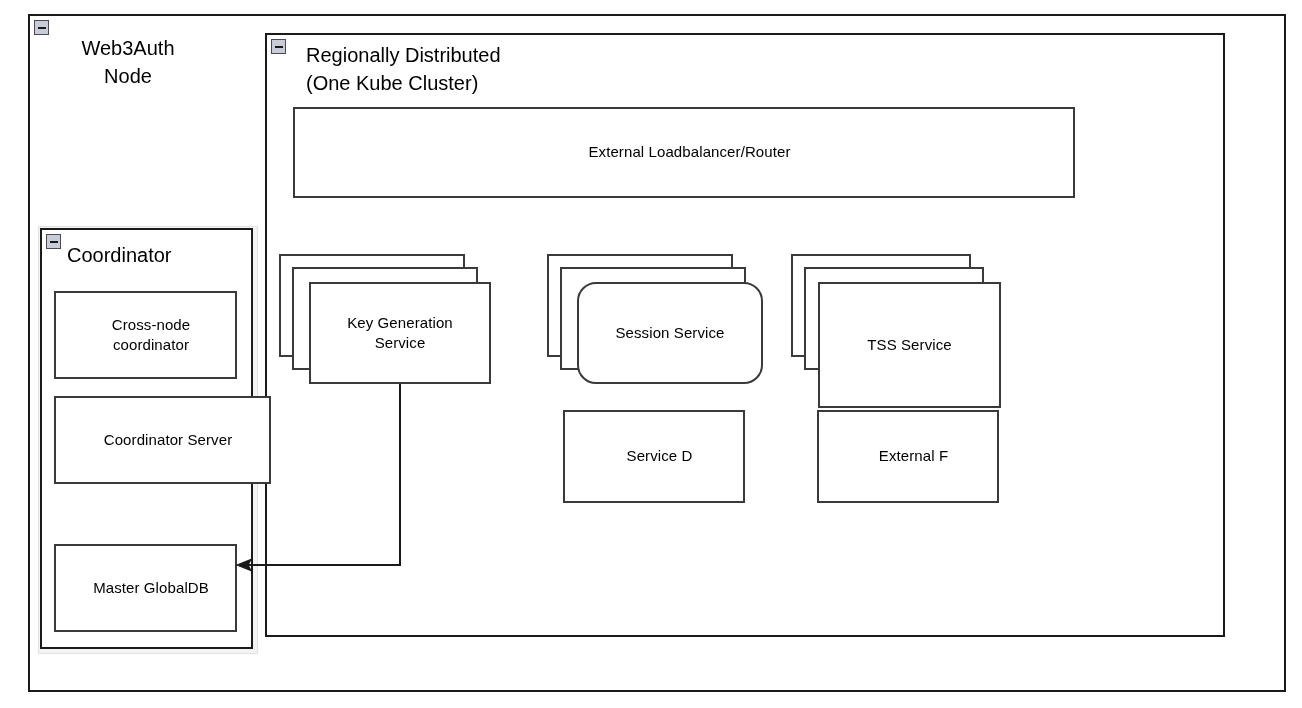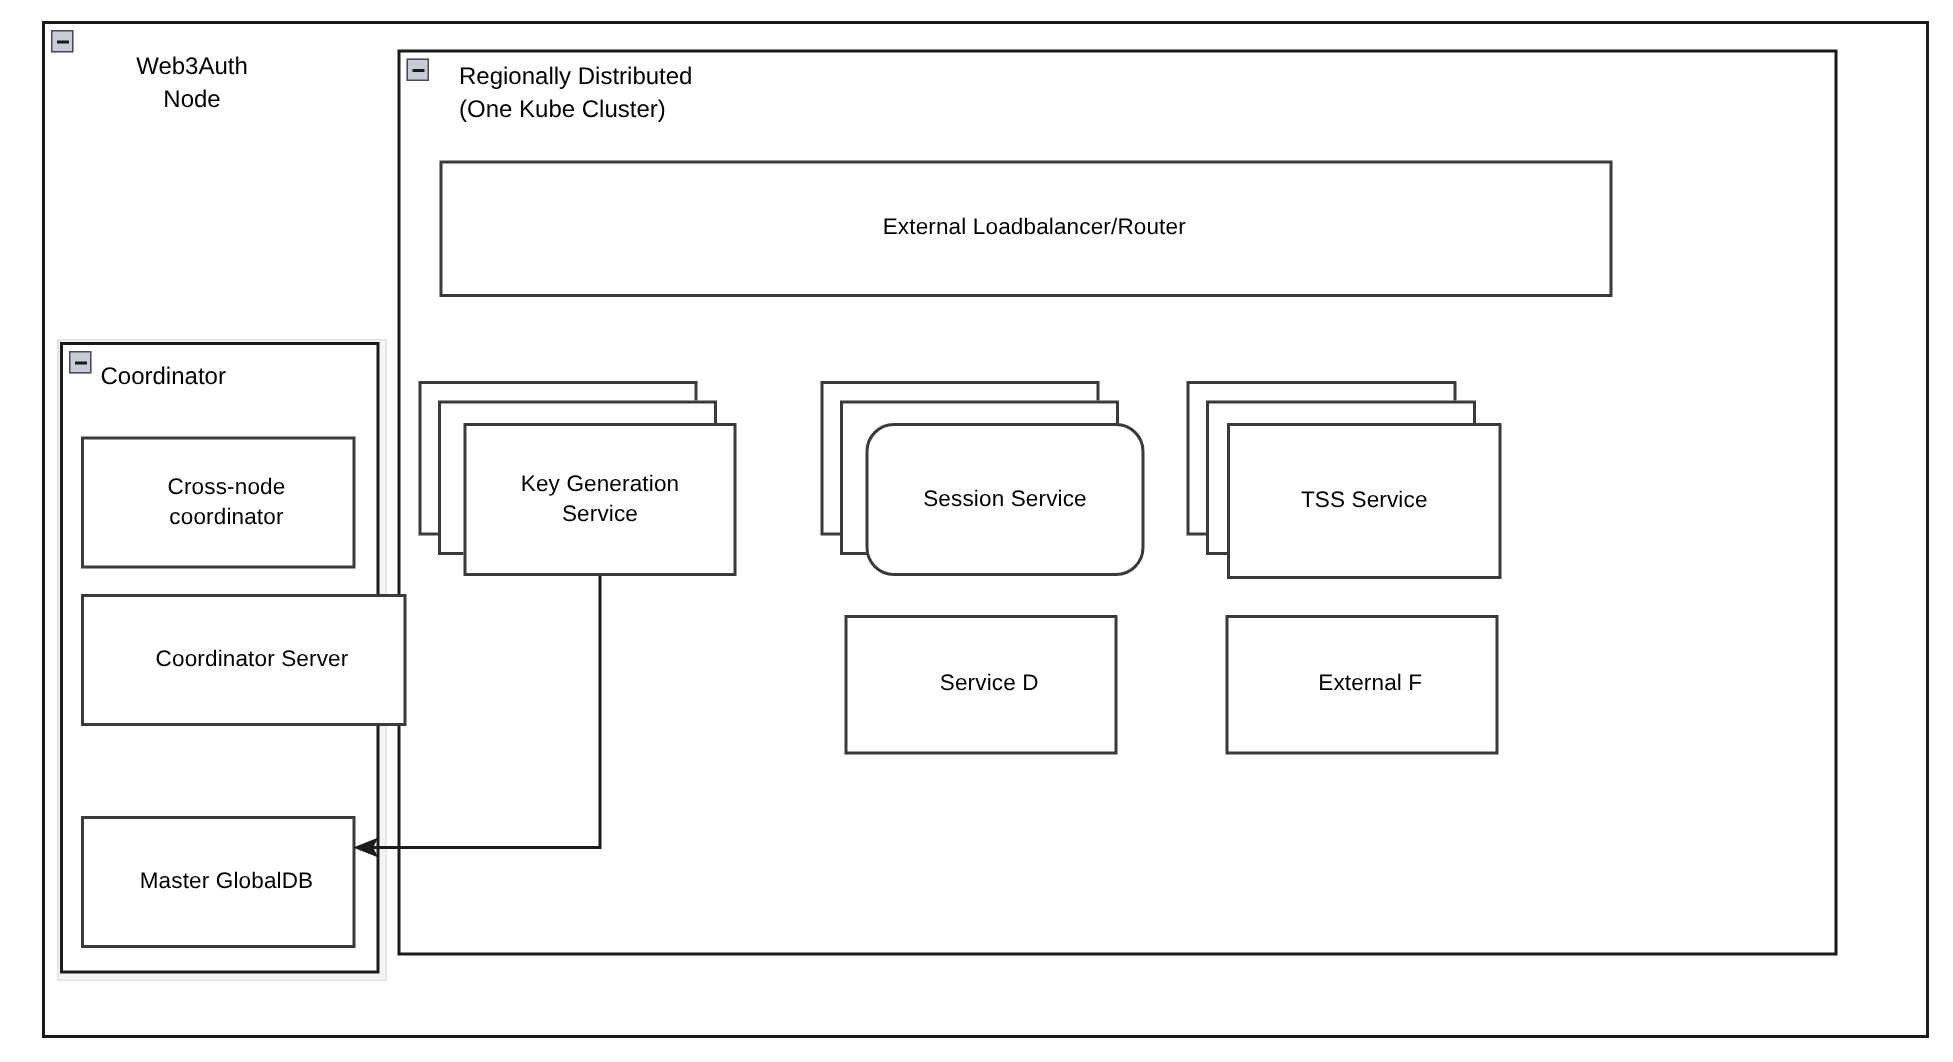--- a/index.html
+++ b/index.html
@@ -60,21 +60,21 @@
     content: "";
     display: block;
     width: 8px;
     height: 2px;
     background: #1a1a1a;
   }
 
   
   .container-title {
     position: absolute;
-    font-size: 16px;
+    font-size: 20px;
     color: #000000;
     line-height: 1.4;
     white-space: pre-line;
     text-align: center;
   }
 
   
   #web3auth-node {
     left: 28px;
     top: 14px;
@@ -203,21 +203,21 @@
     <div class="layer" style="left:0px;  top:0px;  width:186px; height:103px;"></div>
     <div class="layer" style="left:13px; top:13px; width:186px; height:103px;"></div>
     <div class="front" style="left:30px; top:28px; width:186px; height:102px;border-radius:19px;">
       <span class="lbl">Session Service</span>
     </div>
   </div>
 
   <div class="stack" style="left:791px; top:254px; width:210px; height:130px;">
     <div class="layer" style="left:0px;  top:0px;  width:180px; height:103px;"></div>
     <div class="layer" style="left:13px; top:13px; width:180px; height:103px;"></div>
-    <div class="front" style="left:27px; top:28px; width:183px; height:104px;">
+    <div class="front" style="left:27px; top:28px; width:183px; height:126px;">
       <span class="lbl">TSS Service</span>
     </div>
   </div>
 
   <div class="node-box" style="left:563px; top:410px; width:182px; height:93px;">
     <span class="lbl">Service D</span>
   </div>
 
   <div class="node-box" style="left:817px; top:410px; width:182px; height:93px;">
     <span class="lbl">External F</span>

